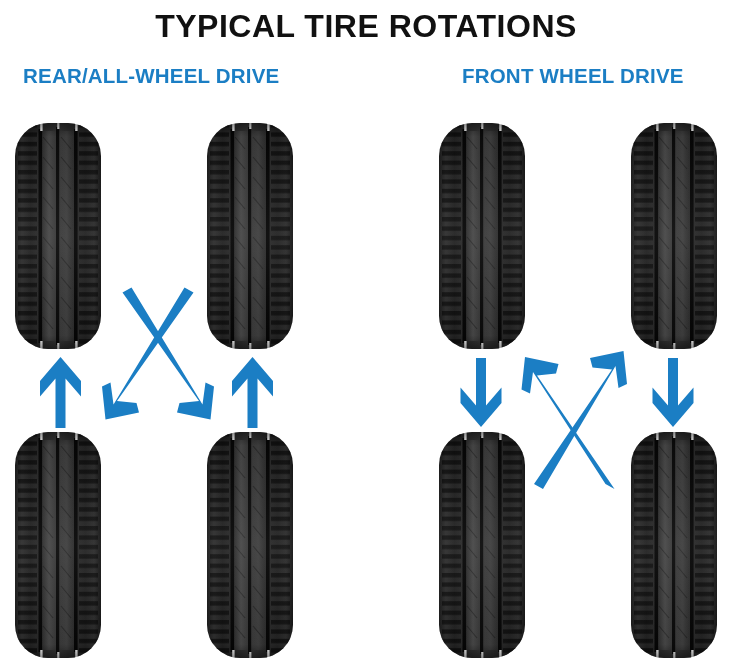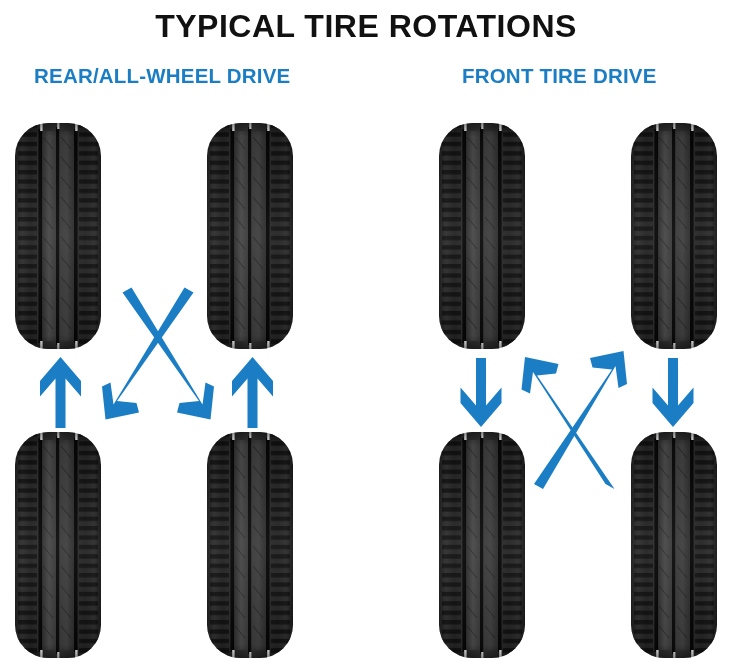--- a/index.html
+++ b/index.html
@@ -31,21 +31,21 @@
   .subtitle {
     position: absolute;
     top: 64px;
     font-family: "Liberation Sans", sans-serif;
     font-weight: bold;
     font-size: 20.5px;
     letter-spacing: 0.2px;
     color: #1b7ec4;
     white-space: nowrap;
   }
-  #subtitle-left  { left: 34px; }
+  #subtitle-left  { left: 23px; }
   #subtitle-right { left: 462px; }
 
   .tire {
     position: absolute;
     width: 86px;
     height: 226px;
   }
   .arrow-layer {
     position: absolute;
     left: 0;
@@ -56,21 +56,21 @@
   }
 </style>
 </head>
 <body>
 
 <div id="canvas">
 
   <div id="title" style="color: rgb(17, 17, 17);">TYPICAL TIRE ROTATIONS</div>
 
   <div class="subtitle" id="subtitle-left" style="color: rgb(27, 126, 196);">REAR/ALL-WHEEL DRIVE</div>
-  <div class="subtitle" id="subtitle-right" style="color: rgb(27, 126, 196);">FRONT TIRE DRIVE</div>
+  <div class="subtitle" id="subtitle-right" style="color: rgb(27, 126, 196);">FRONT WHEEL DRIVE</div>
 
   <svg width="0" height="0" style="position:absolute" aria-hidden="true">
     <defs>
 
       <linearGradient id="gTireBody" x1="0" y1="0" x2="1" y2="0">
         <stop offset="0.00" stop-color="#1a1a1a"></stop>
         <stop offset="0.08" stop-color="#2e2e2e"></stop>
         <stop offset="0.18" stop-color="#222222"></stop>
         <stop offset="0.34" stop-color="#2f2f2f"></stop>
         <stop offset="0.50" stop-color="#3a3a3a"></stop>

